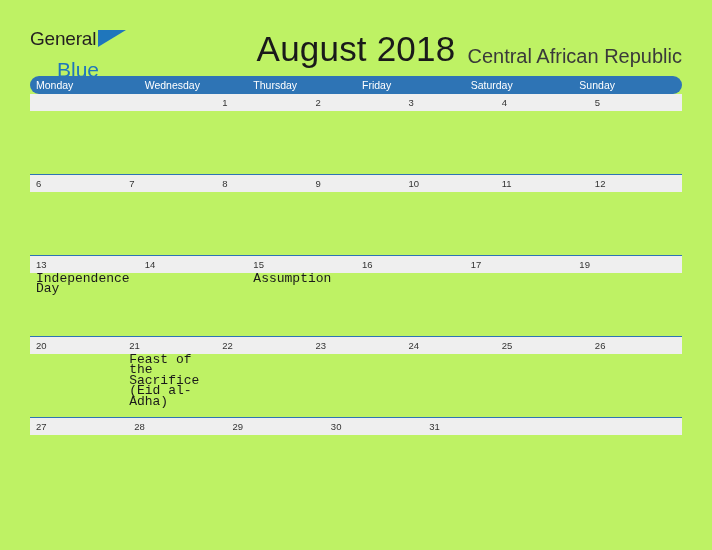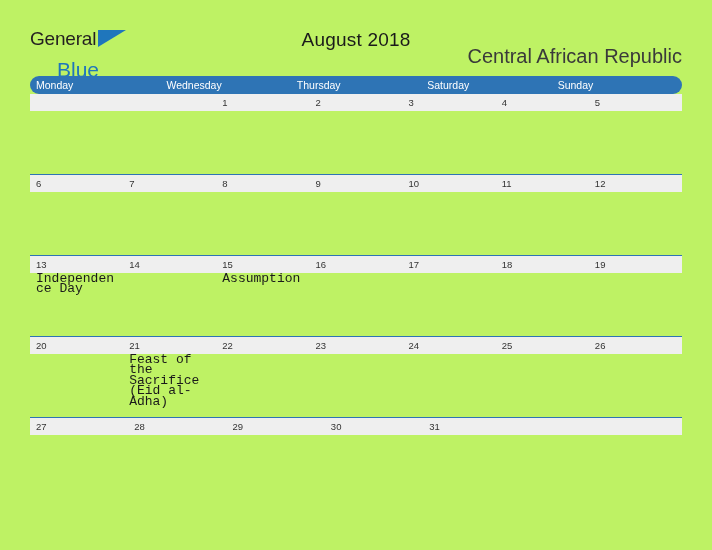--- a/index.html
+++ b/index.html
@@ -67,21 +67,21 @@
     font-family: "Liberation Sans", sans-serif;
     line-height: 23px;
   }
 
   .title {
     position: absolute;
     left: 0;
     top: 29px;
     width: 712px;
     text-align: center;
-    font-size: 19px;
+    font-size: 35px;
     color: #1a1a1a;
     font-family: "Liberation Sans", sans-serif;
     font-weight: normal;
     letter-spacing: 0.2px;
   }
 
   .country {
     position: absolute;
     right: 30px;
     top: 45px;
@@ -198,20 +198,21 @@
     <div class="country">Central African Republic</div>
 
   </div>
 
   <div class="calendar">
 
     <div class="weekday-row">
       <div class="weekday">Monday</div>
       <div class="weekday">Wednesday</div>
       <div class="weekday">Thursday</div>
+      <div class="weekday">Friday</div>
       <div class="weekday">Saturday</div>
       <div class="weekday">Sunday</div>
     </div>
 
     <div id="weeks-container">
         <div class="week">
           <div class="week-inner">
             <div class="datenum-band"></div>
             <div class="day">
               <span class="daynum"></span>
@@ -280,23 +281,20 @@
                 <div class="event">Assumption</div>
               </div>
             </div>
             <div class="day">
               <span class="daynum">16</span>
             </div>
             <div class="day">
               <span class="daynum">17</span>
             </div>
             <div class="day">
-              <span class="daynum">18</span>
-            </div>
-            <div class="day">
               <span class="daynum">19</span>
             </div>
           </div>
         </div>
         <div class="week sep">
           <div class="week-inner">
             <div class="datenum-band"></div>
             <div class="day">
               <span class="daynum">20</span>
             </div>

